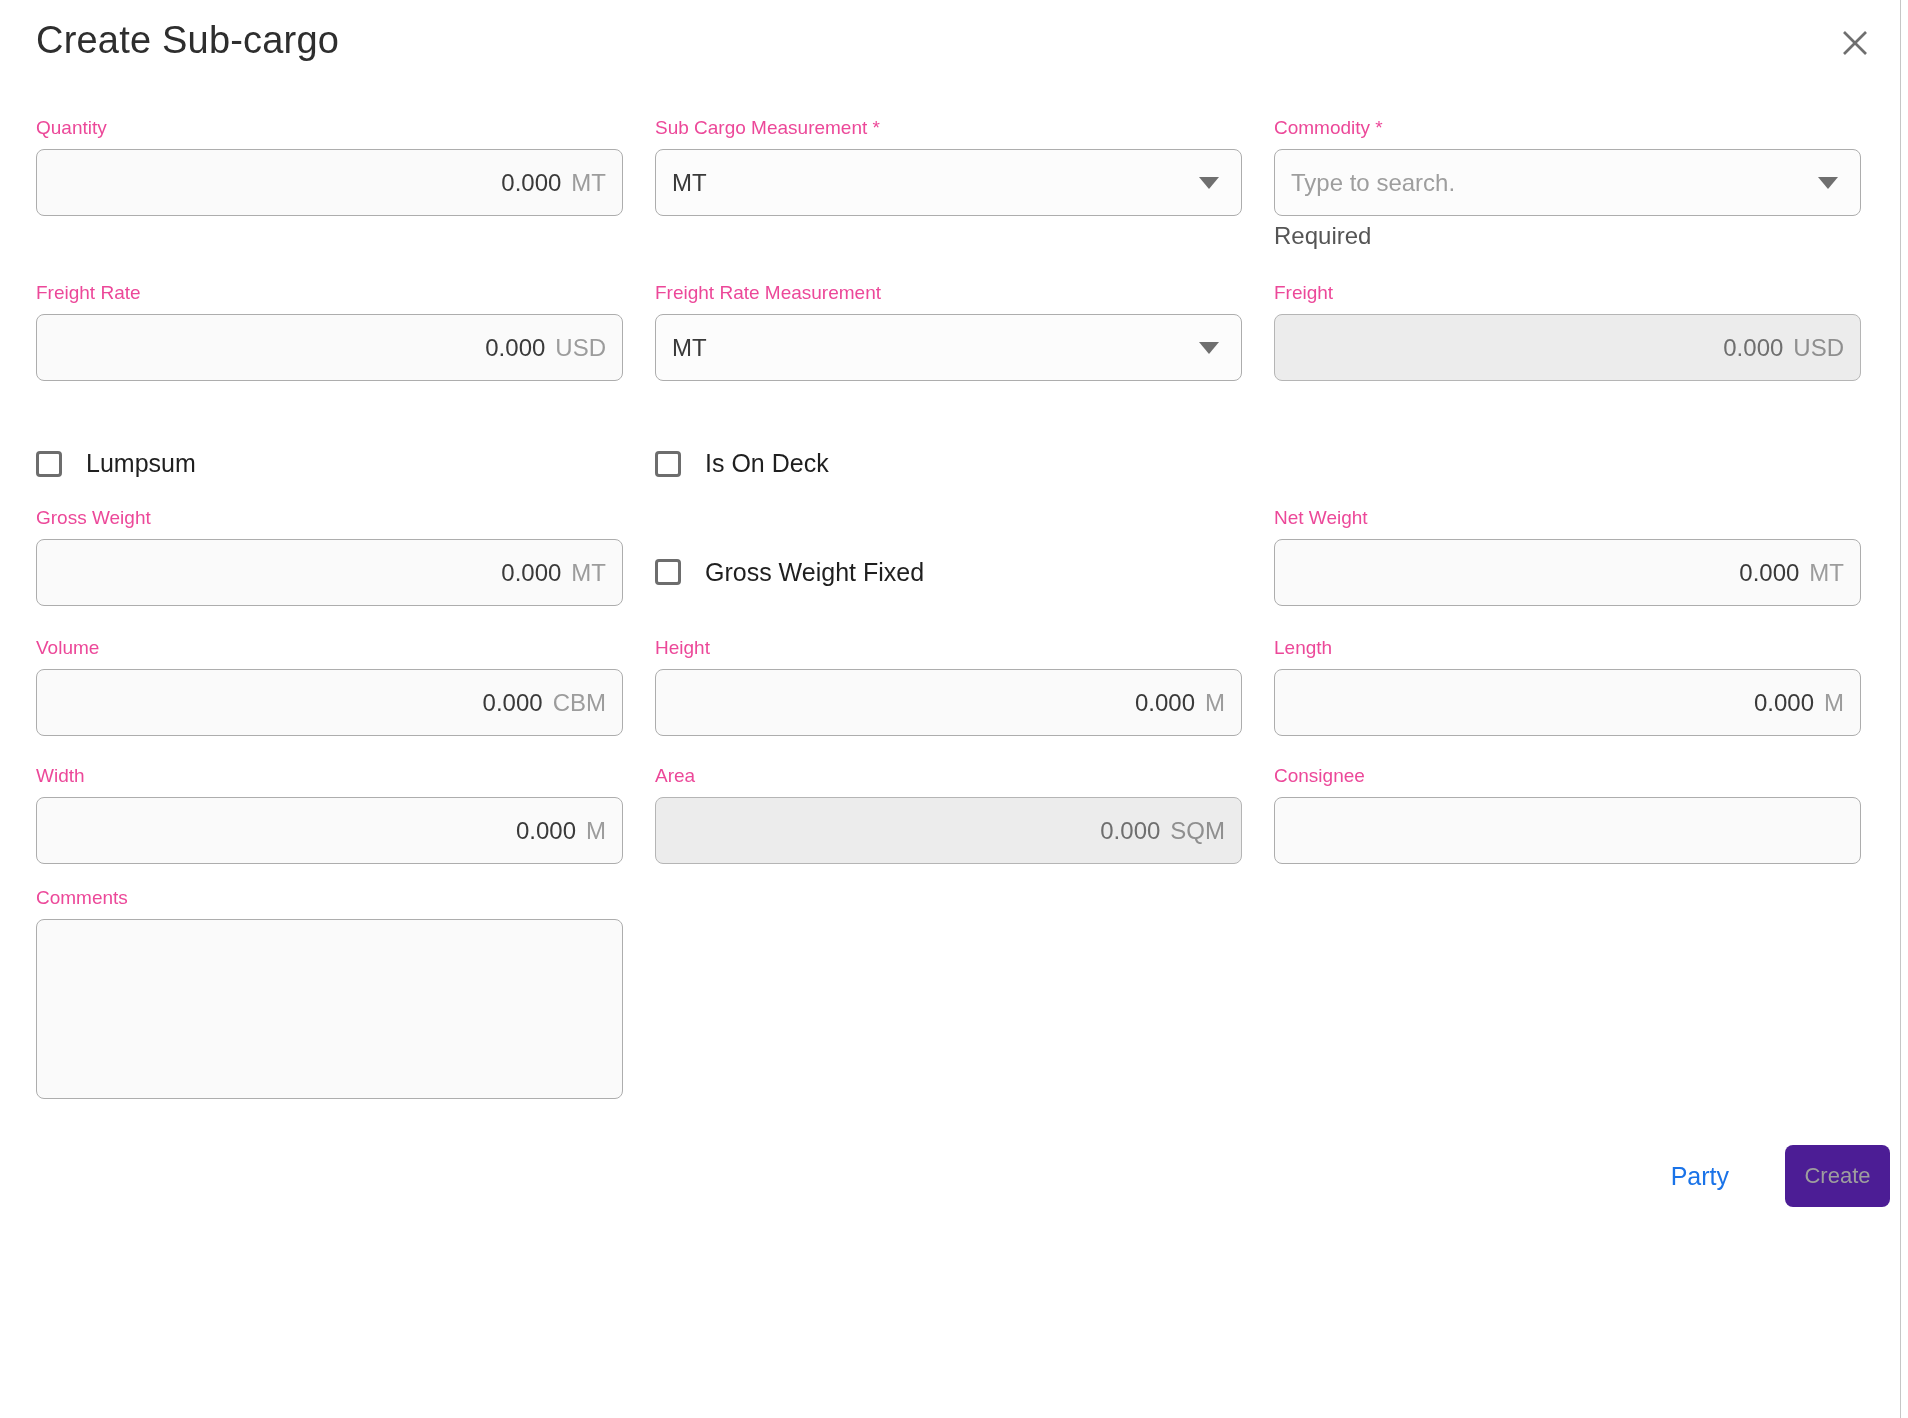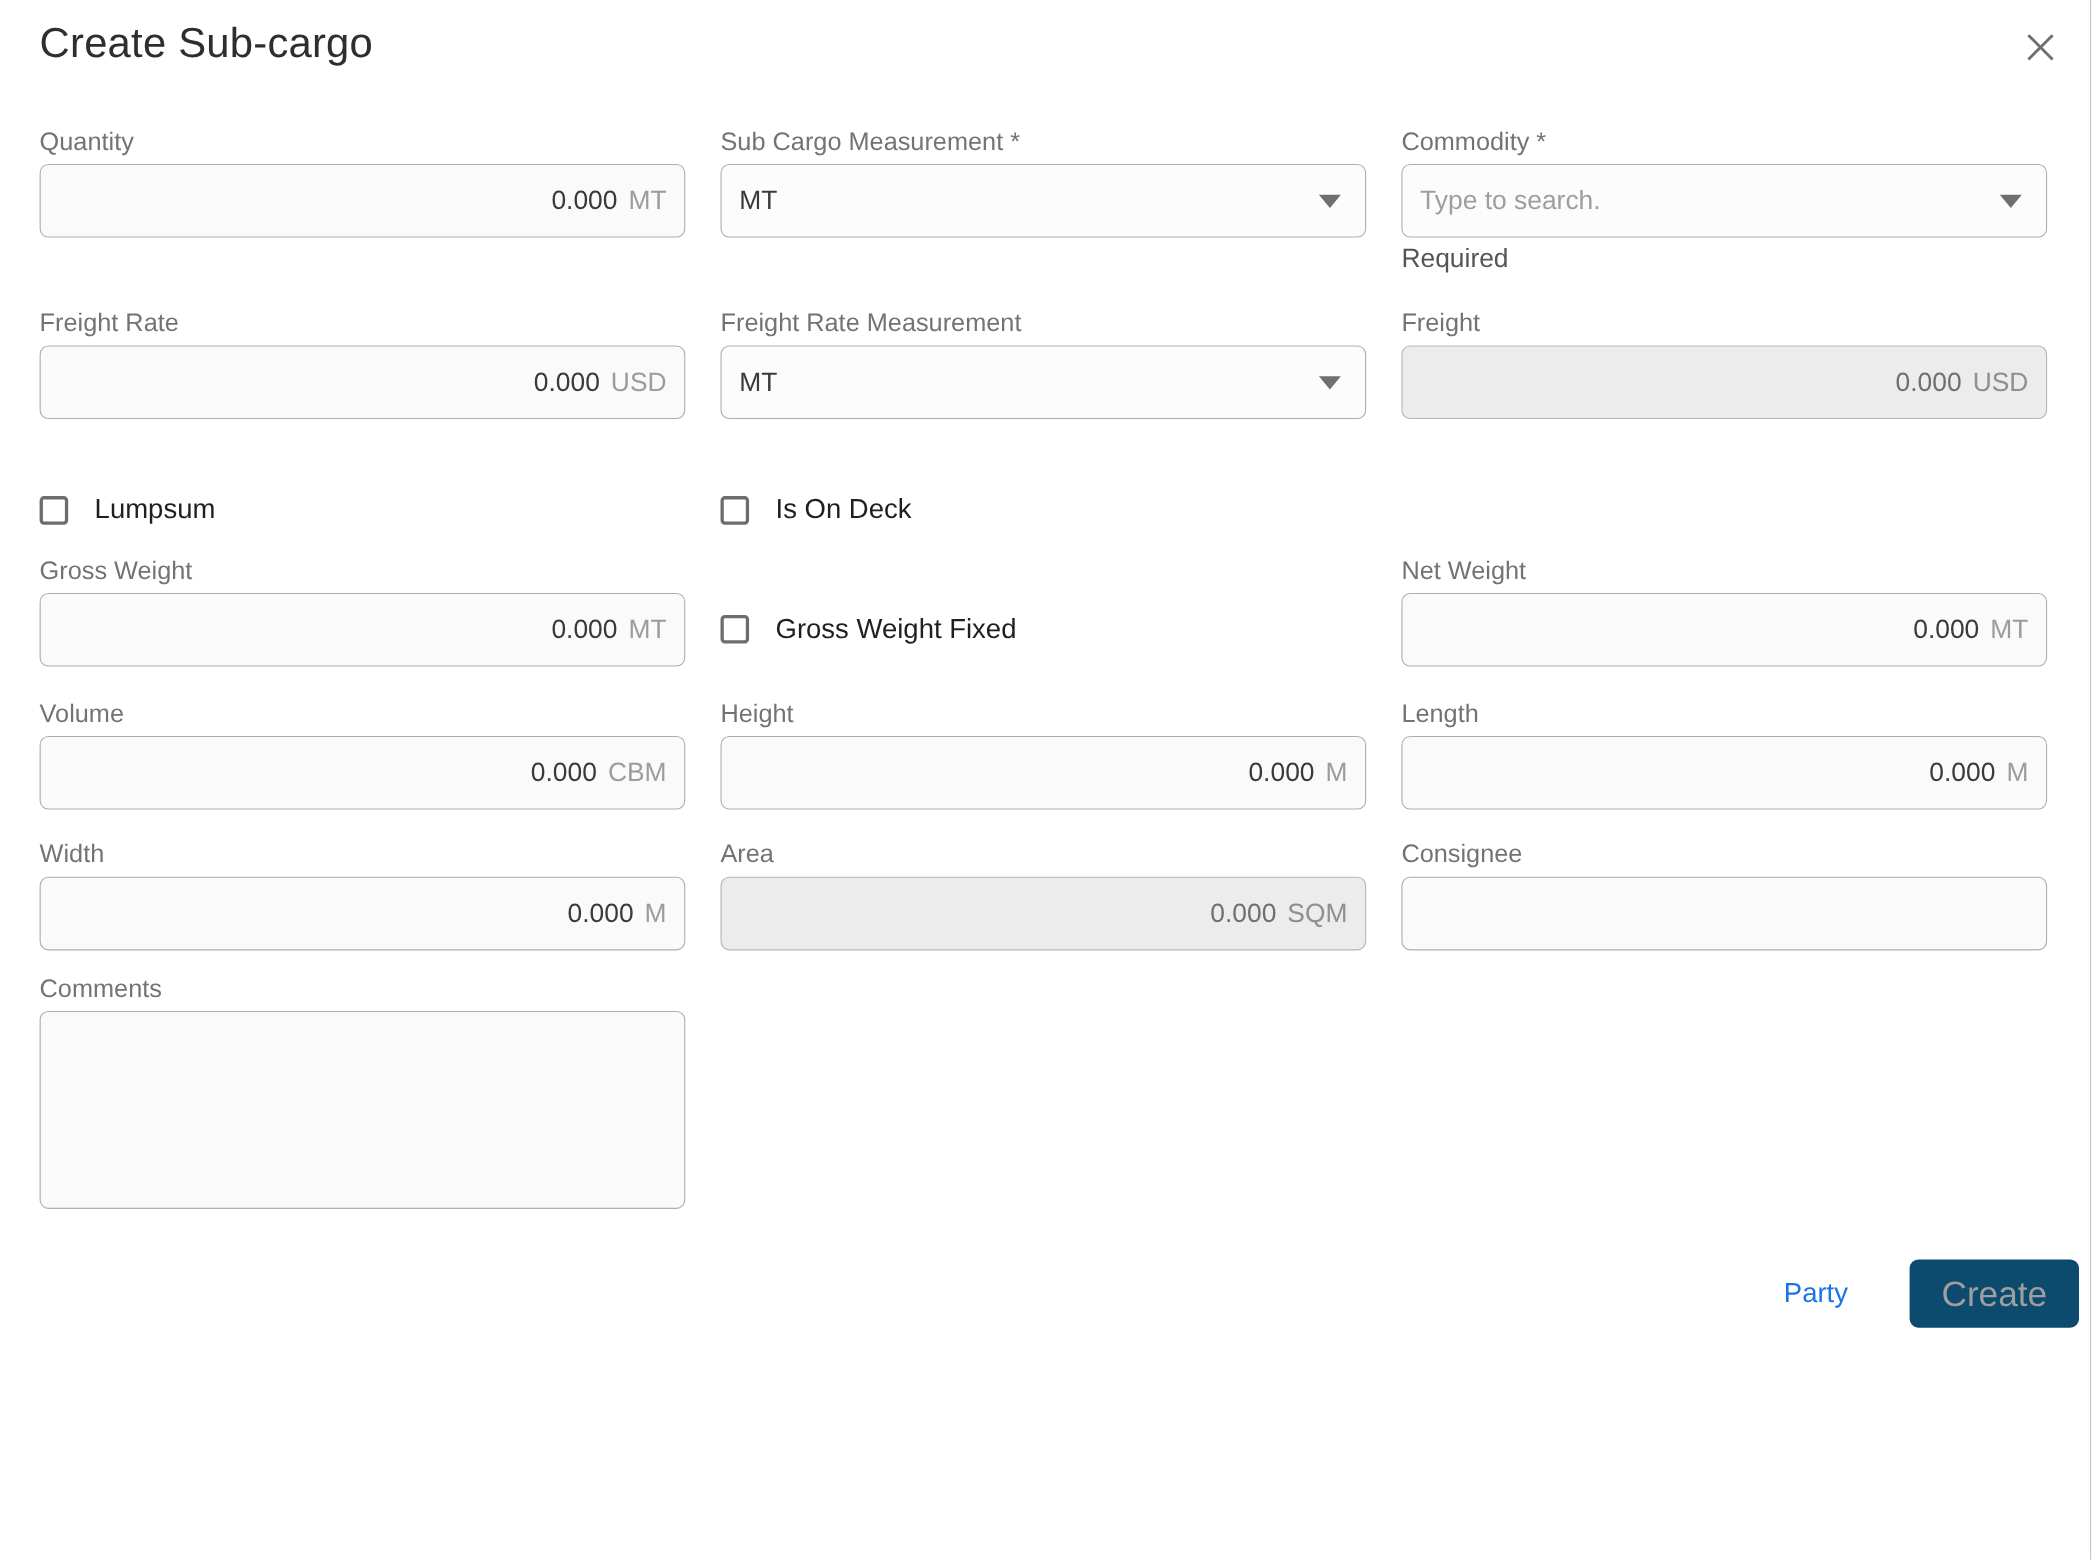--- a/index.html
+++ b/index.html
@@ -43,21 +43,21 @@
   .row-cb { margin-top: 68px; }
   .row-4 { margin-top: 28px; }
   .row-5 { margin-top: 30px; }
   .row-6 { margin-top: 28px; }
   .row-7 { margin-top: 28px; }
   .row-8 { margin-top: 22px; }
 
   .cell { position: relative; }
 
   .label {
-    font-size: 23px; color: #737373; margin-bottom: 9px; line-height: 24px;
+    font-size: 19px; color: #ec4899; margin-bottom: 9px; line-height: 24px;
   }
 
   .box {
     width: 100%; height: 67px;
     border: 1px solid #adadad; border-radius: 8px;
     background: #fafafa;
     display: flex; align-items: center;
     padding: 0 16px;
     font-size: 24px;
   }
@@ -106,24 +106,24 @@
   .footer {
     display: flex; justify-content: flex-end; align-items: center;
     margin-top: 46px; padding-right: 18px;
   }
   .cancel-btn {
     background: none; border: none; cursor: pointer;
     color: #1a73e8; font-size: 25px; font-family: inherit;
     padding: 10px 16px; margin-right: 40px;
   }
   .create-btn {
-    width: 154px; height: 62px;
-    background: #0c4a6e; color: #9e9e9e;
+    width: 105px; height: 62px;
+    background: #4c1d95; color: #9e9e9e;
     border: none; border-radius: 8px;
-    font-size: 32px; font-family: inherit;
+    font-size: 22px; font-family: inherit;
   }
 </style>
 </head>
 <body>
 
 <div class="page">
 
   <div class="header">
     <h1 class="title">Create Sub-cargo</h1>
     <button class="close-btn" aria-label="Close">

